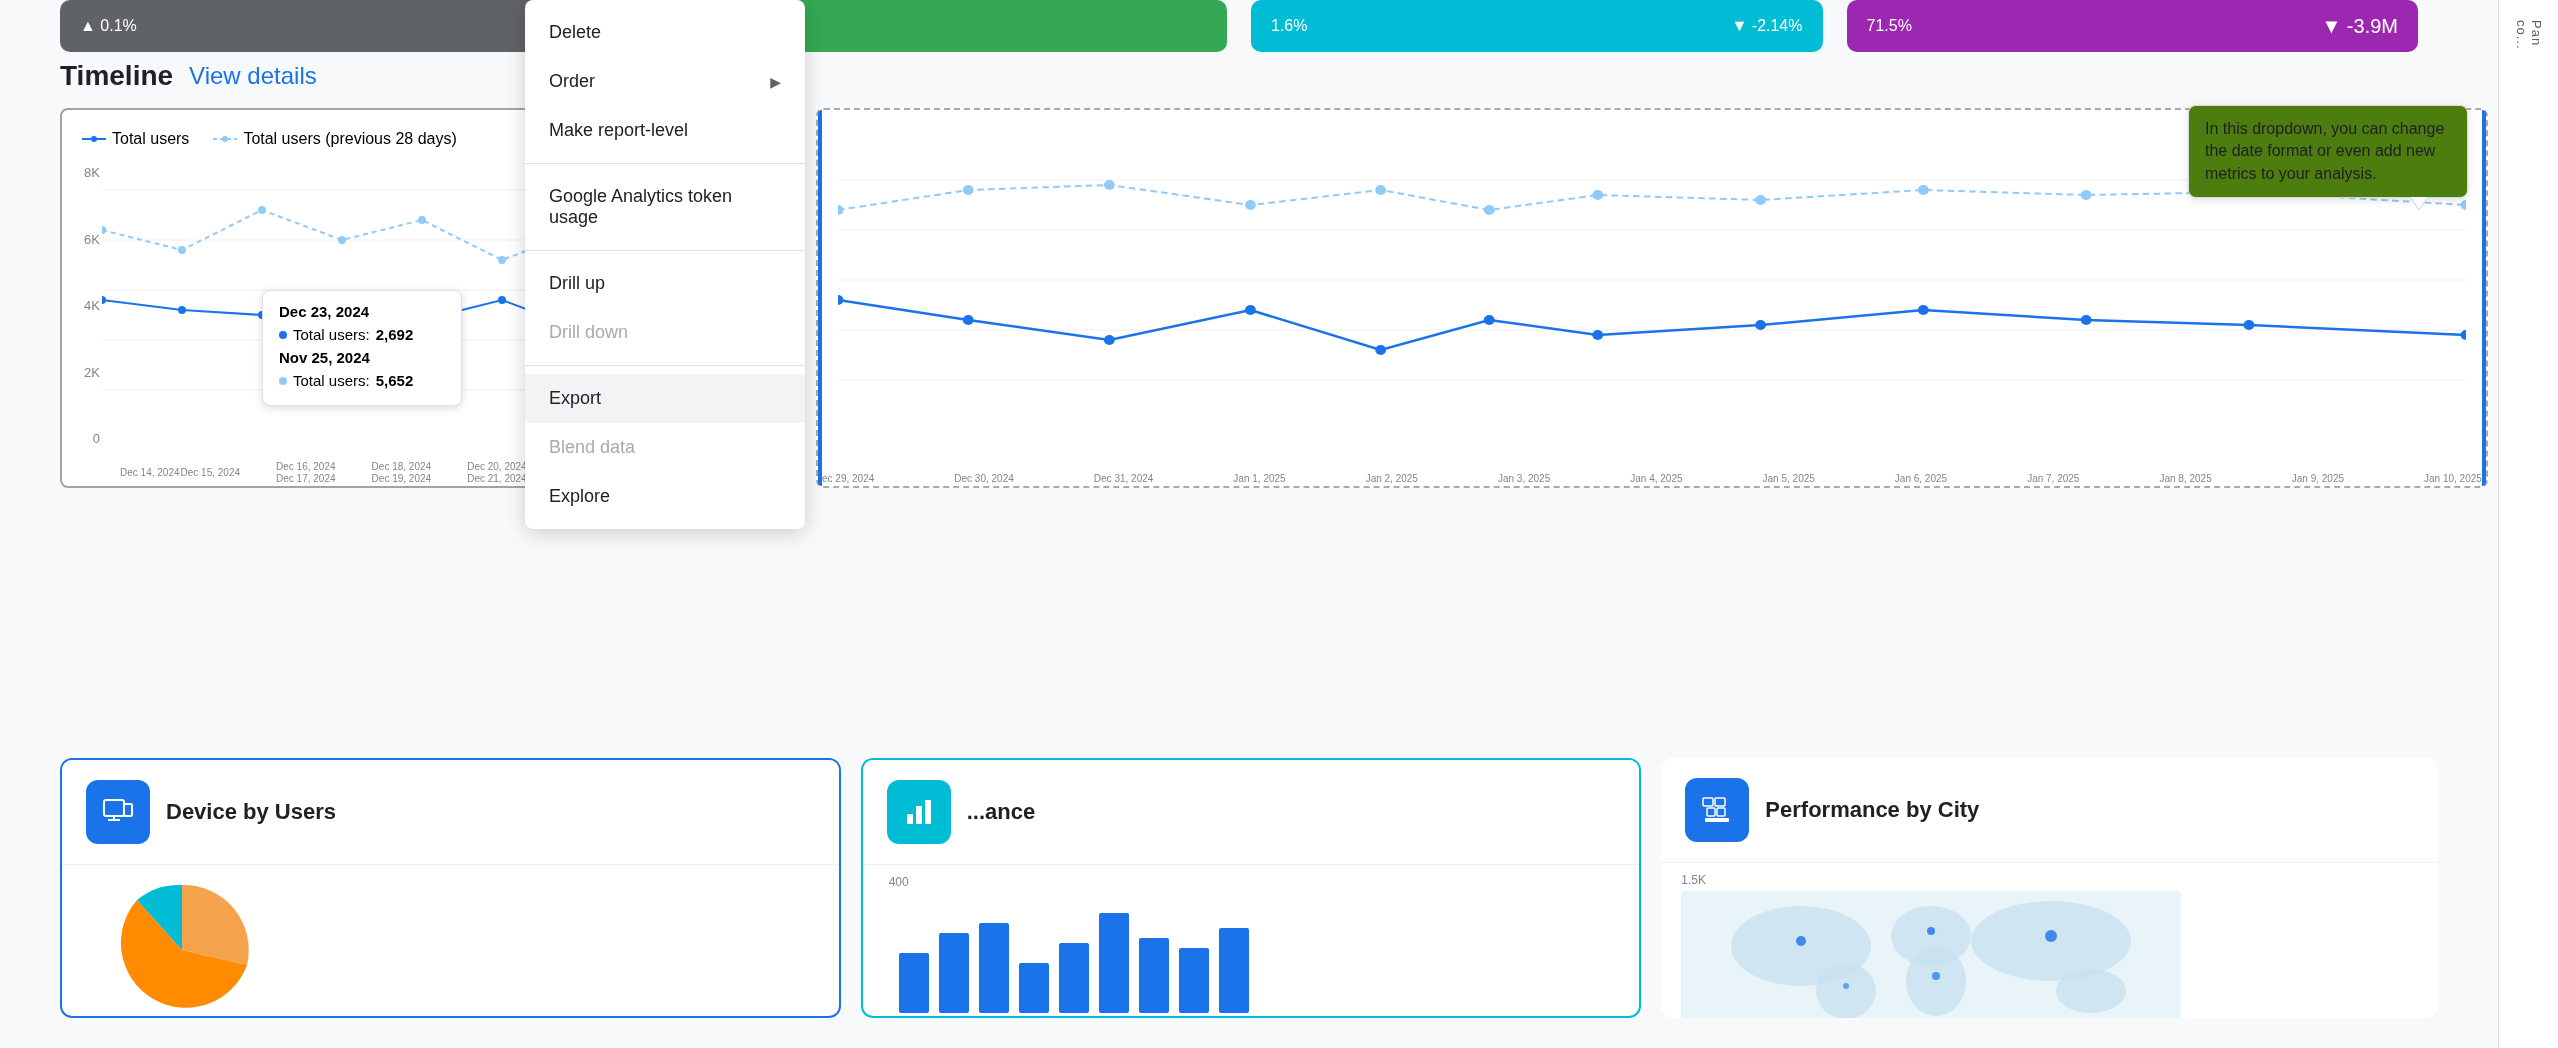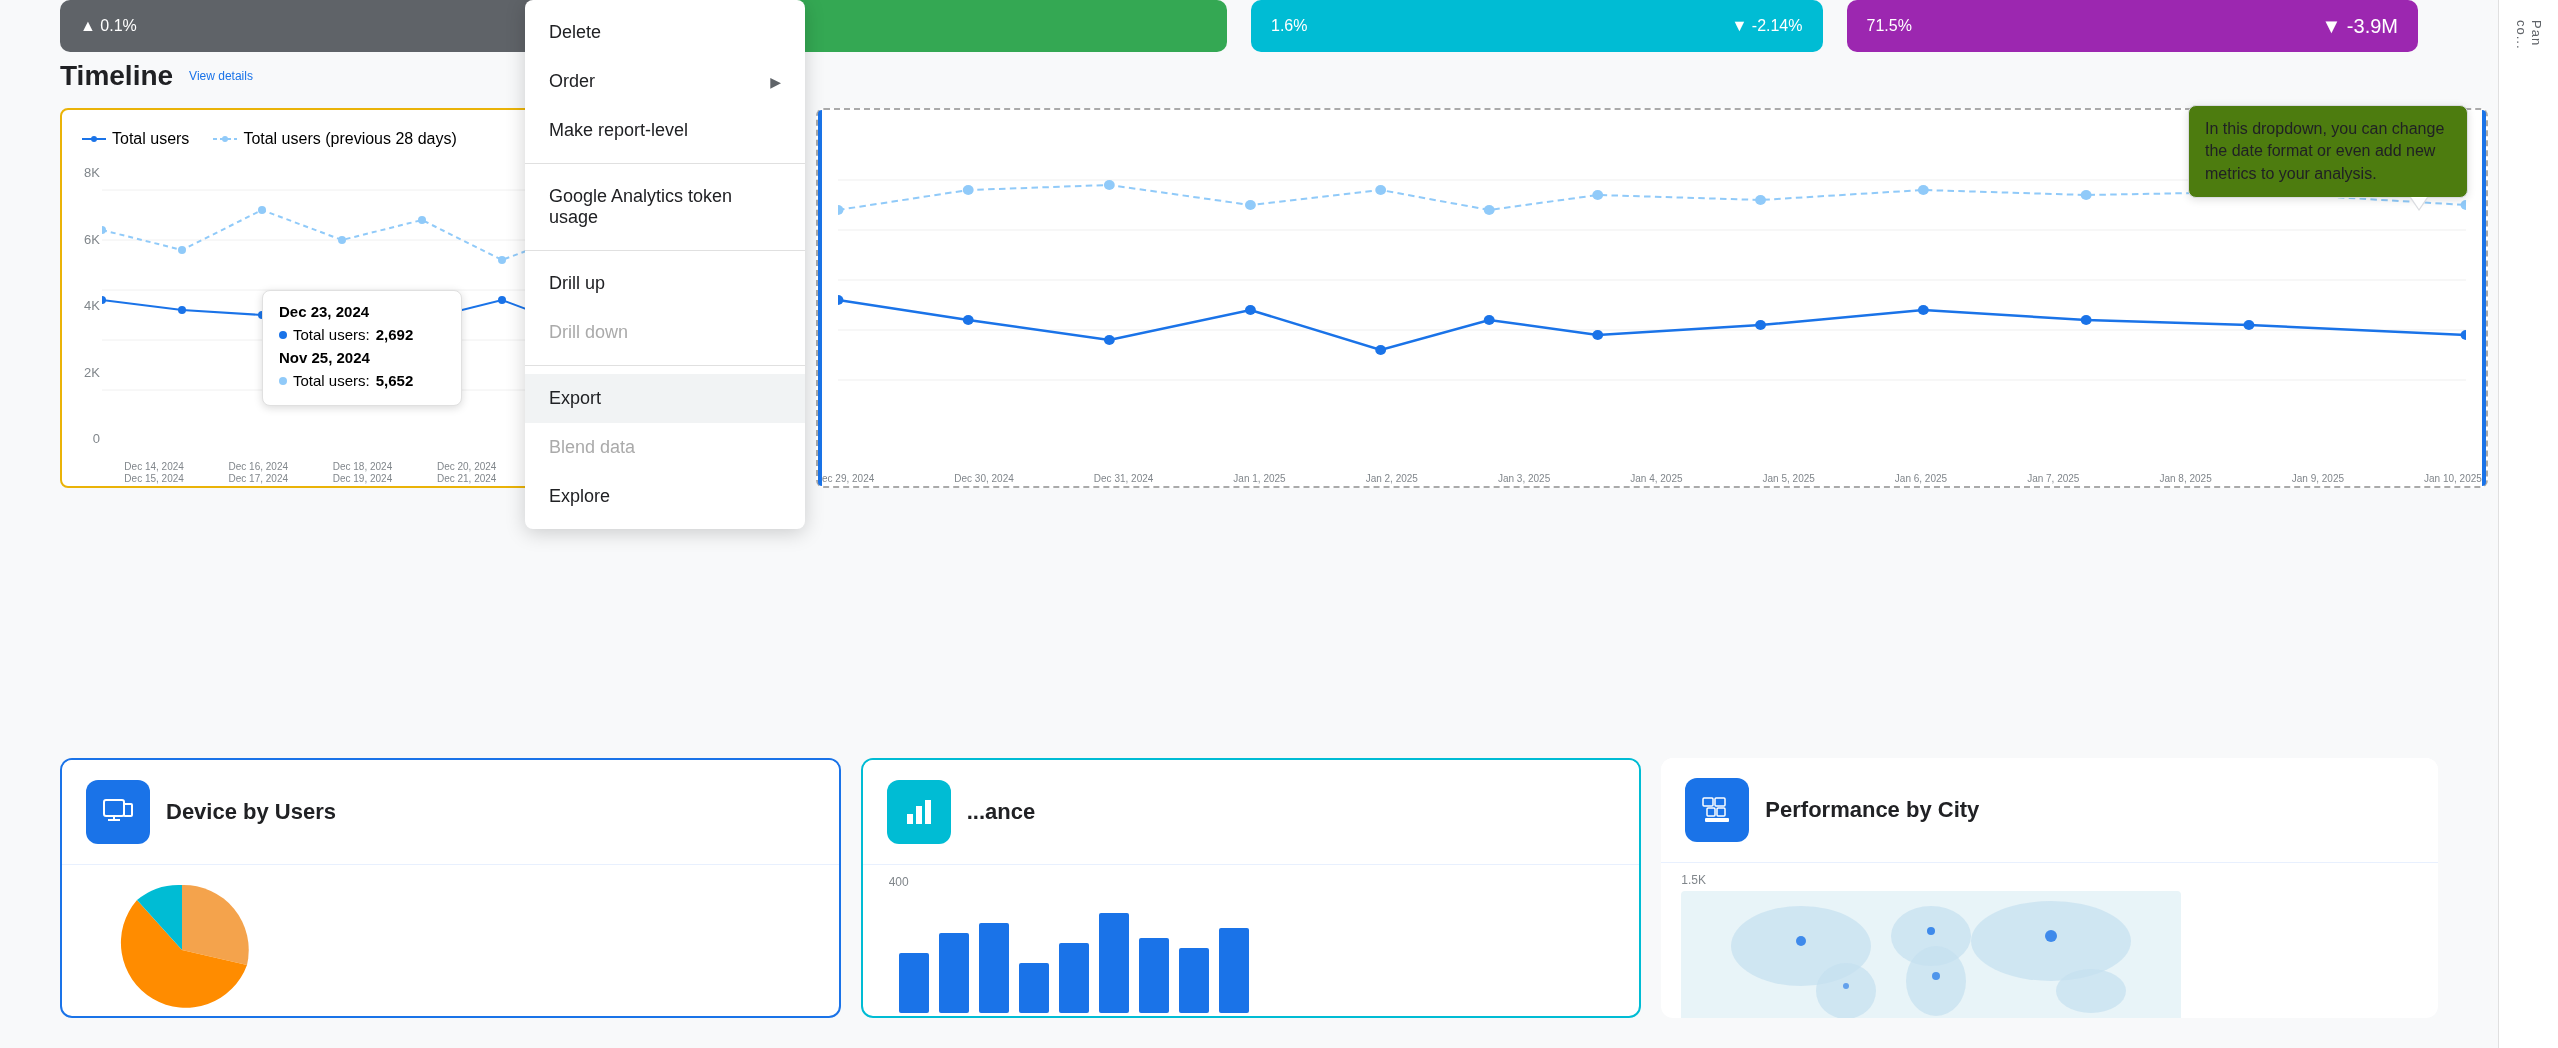--- a/index.html
+++ b/index.html
@@ -39,28 +39,28 @@
       margin-bottom: 16px;
     }
     .timeline-title {
       font-size: 28px;
       font-weight: 700;
       color: #202124;
       margin-right: 16px;
     }
     .view-details-link {
       color: #1a73e8;
-      font-size: 12px;
+      font-size: 24px;
       text-decoration: none;
       cursor: pointer;
     }
 
     .timeline-chart-left {
       background: white;
-      border: 2px solid #eab308;
+      border: 2px solid #a3a3a3;
       border-radius: 8px;
       width: 740px;
       height: 380px;
       position: relative;
       padding: 20px;
     }
 
     .timeline-chart-right {
       background: white;
       border: 2px dashed #aaa;
@@ -379,21 +379,21 @@
 
         <div style="position:absolute; left:0; top:55px; bottom:40px; width:38px; display:flex; flex-direction:column; justify-content:space-between; font-size:13px; color:#80868b; text-align:right;">
           <span>8K</span>
           <span>6K</span>
           <span>4K</span>
           <span>2K</span>
           <span>0</span>
         </div>
 
         <div style="position:absolute; bottom:2px; left:40px; right:0; display:flex; justify-content:space-around; font-size:10px; color:#80868b;">
-          <div style="display:flex;flex-direction:column;align-items:center;gap:1px;">
+          <div style="display:flex;flex-direction:row;align-items:center;gap:1px;">
               <span>Dec 14, 2024</span>
               <span>Dec 15, 2024</span>
             </div>
           <div style="display:flex;flex-direction:column;align-items:center;gap:1px;">
               <span>Dec 16, 2024</span>
               <span>Dec 17, 2024</span>
             </div>
           <div style="display:flex;flex-direction:column;align-items:center;gap:1px;">
               <span>Dec 18, 2024</span>
               <span>Dec 19, 2024</span>

